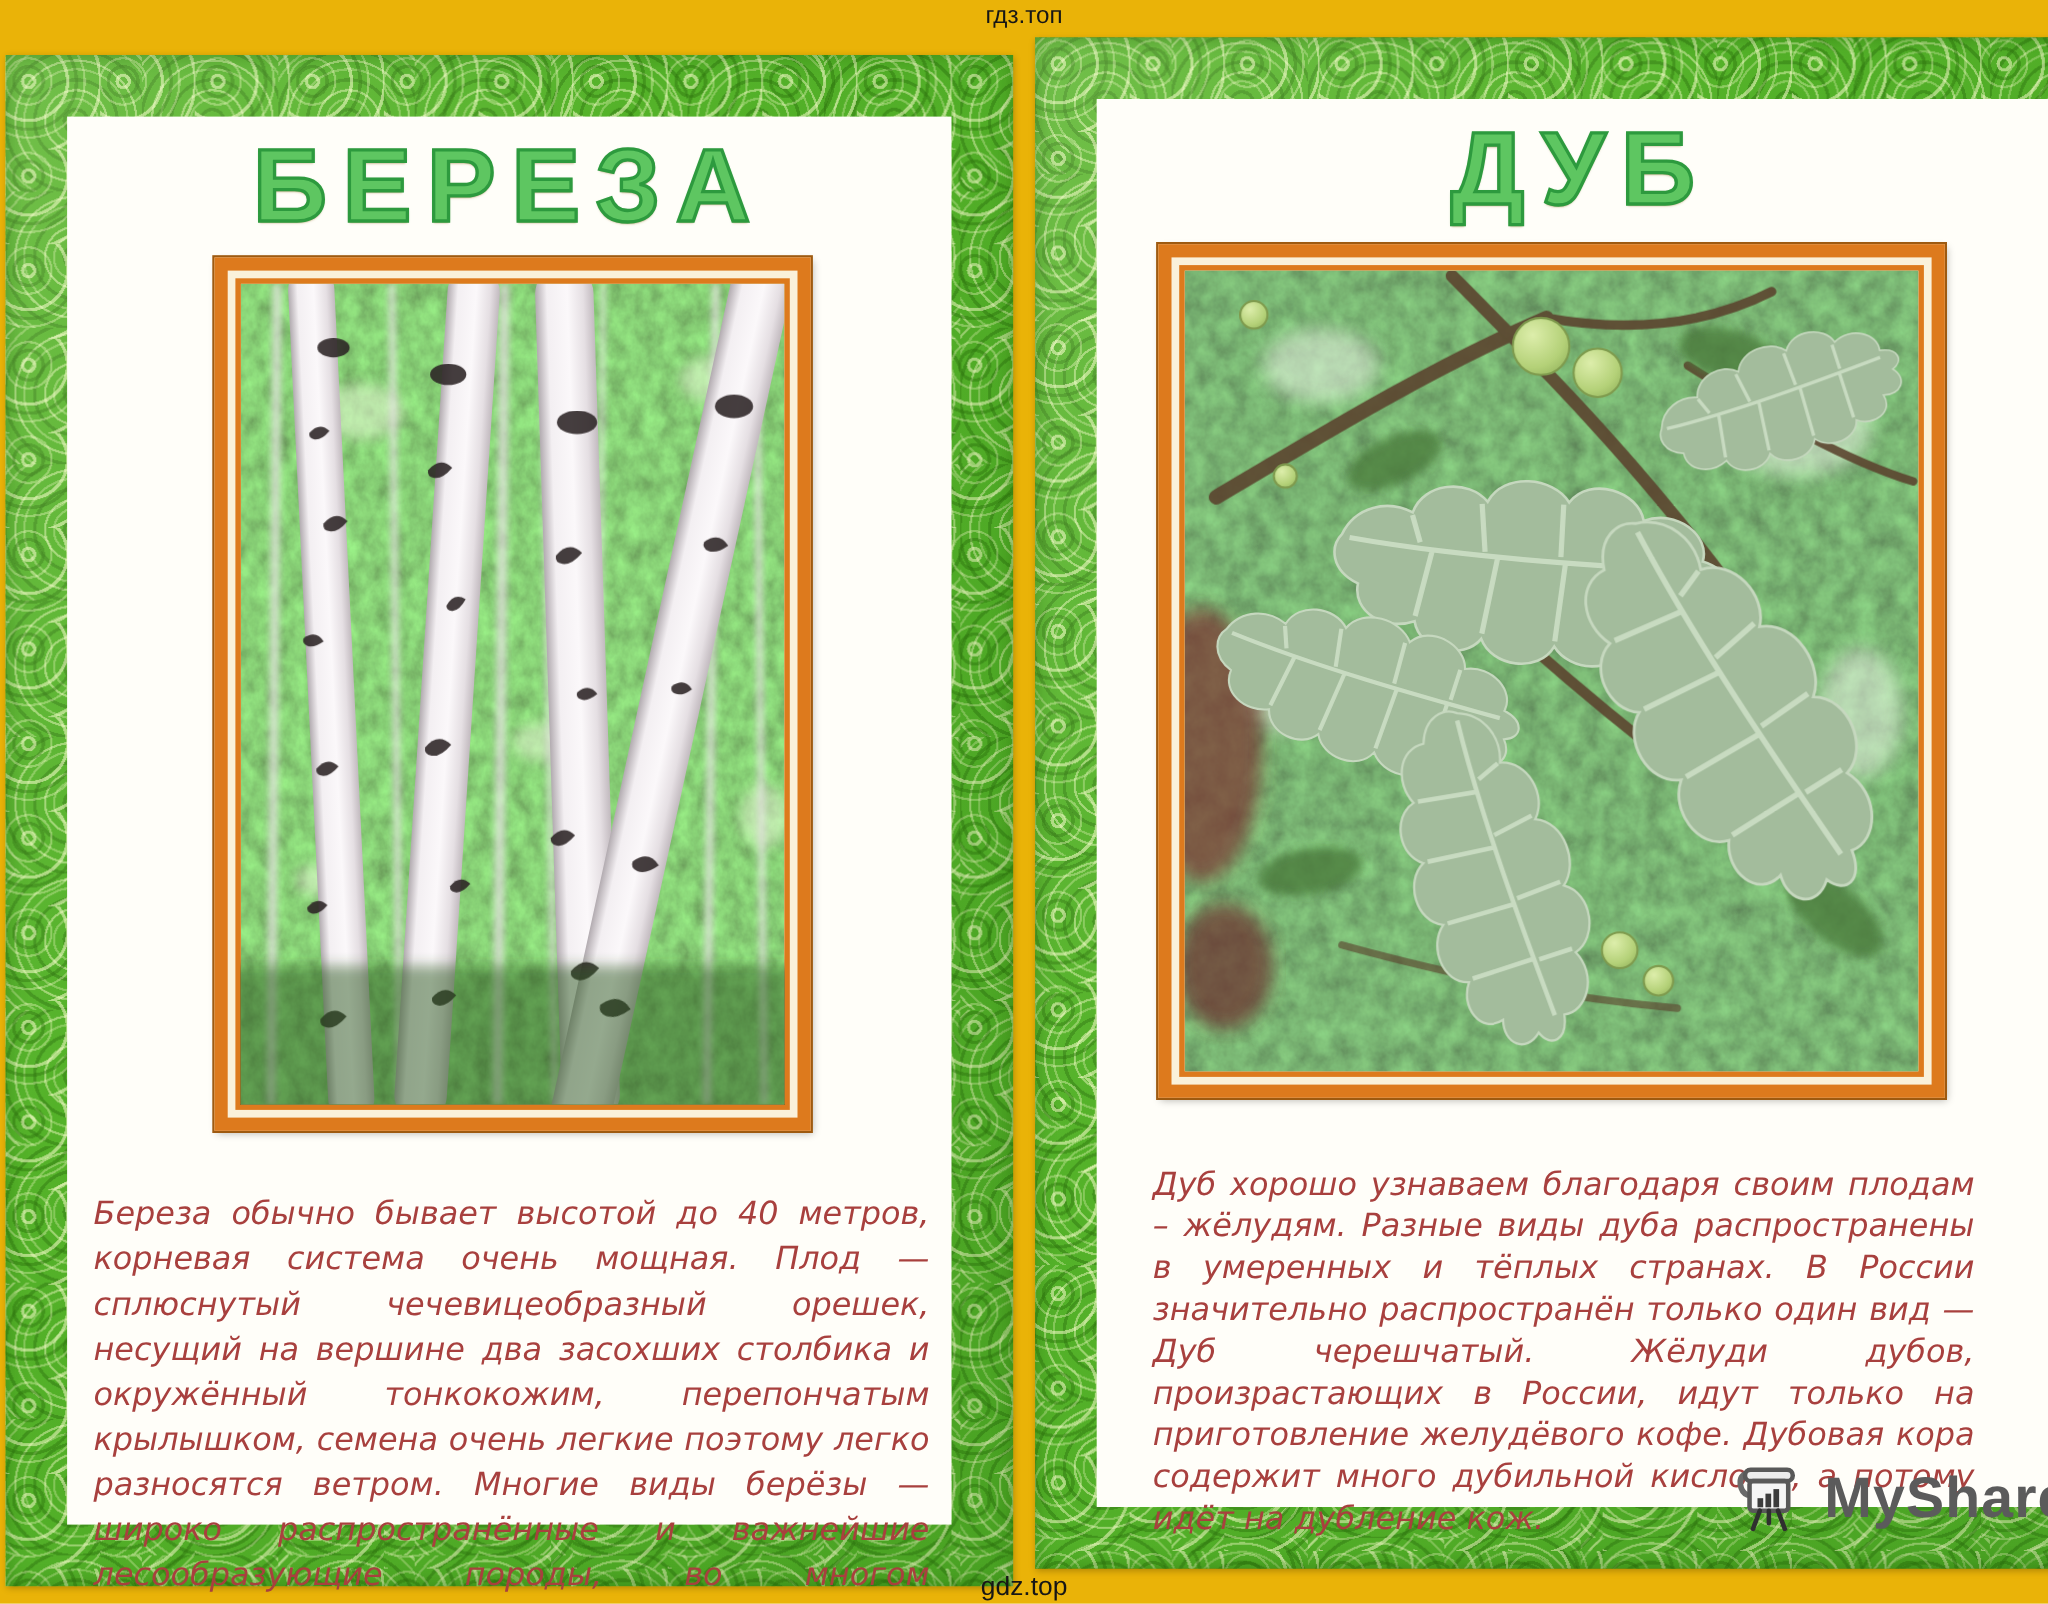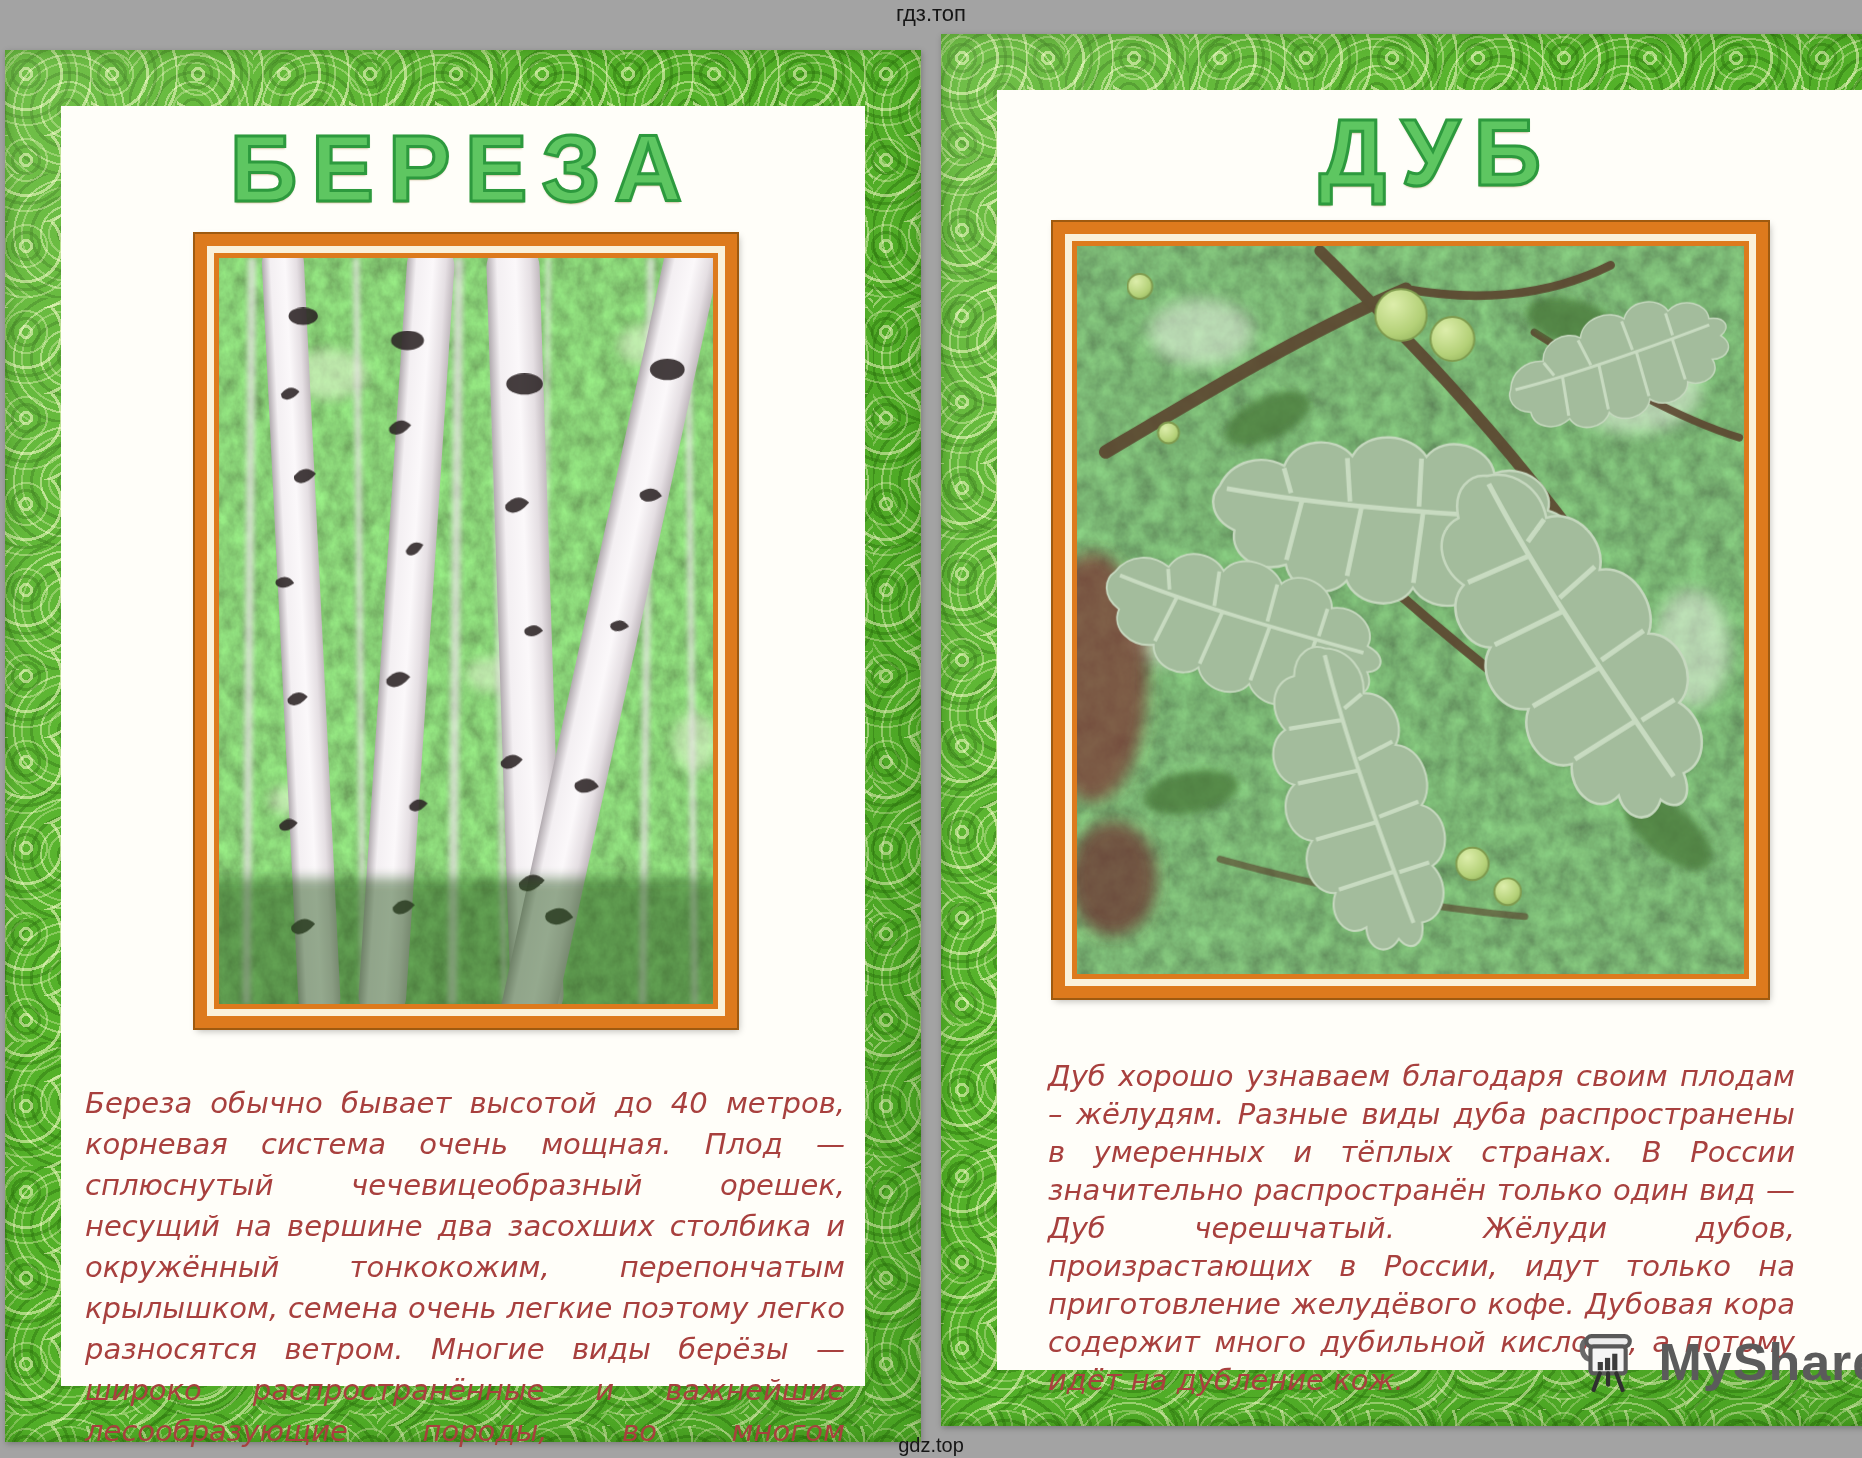--- a/index.html
+++ b/index.html
@@ -1,20 +1,20 @@
 <!DOCTYPE html>
 <html><head>
 <meta charset="utf-8">
 <style>
   html,body{margin:0;padding:0;background:#ffffff;}
-  .page{position:relative;width:1862px;height:1458px;background:#a3a3a3;overflow:hidden;
+  .page{position:relative;width:1862px;height:1458px;background:#eab308;overflow:hidden;
         font-family:"Liberation Sans",sans-serif;}
   .wm{position:absolute;left:0;right:0;text-align:center;color:#161616;}
   .wm-top{top:1px;font-size:22px;}
-  .wm-bottom{bottom:1px;font-size:20px;}
+  .wm-bottom{bottom:1px;font-size:24px;}
 
   
   .card{position:absolute;top:34px;height:1392px;
         background-color:#54b229;
         background-image:
           linear-gradient(120deg, rgba(255,255,230,.18) 0%, rgba(255,255,230,0) 35%, rgba(20,80,5,.16) 100%),
           repeating-radial-gradient(circle at 21px 24px,
               rgba(250,255,205,0) 0 4px, rgba(250,255,205,.55) 4px 7px,
               rgba(45,115,12,0) 7px 12px, rgba(45,115,12,.45) 12px 15px,
               rgba(250,255,205,0) 15px 20px, rgba(250,255,205,.35) 20px 22px,

